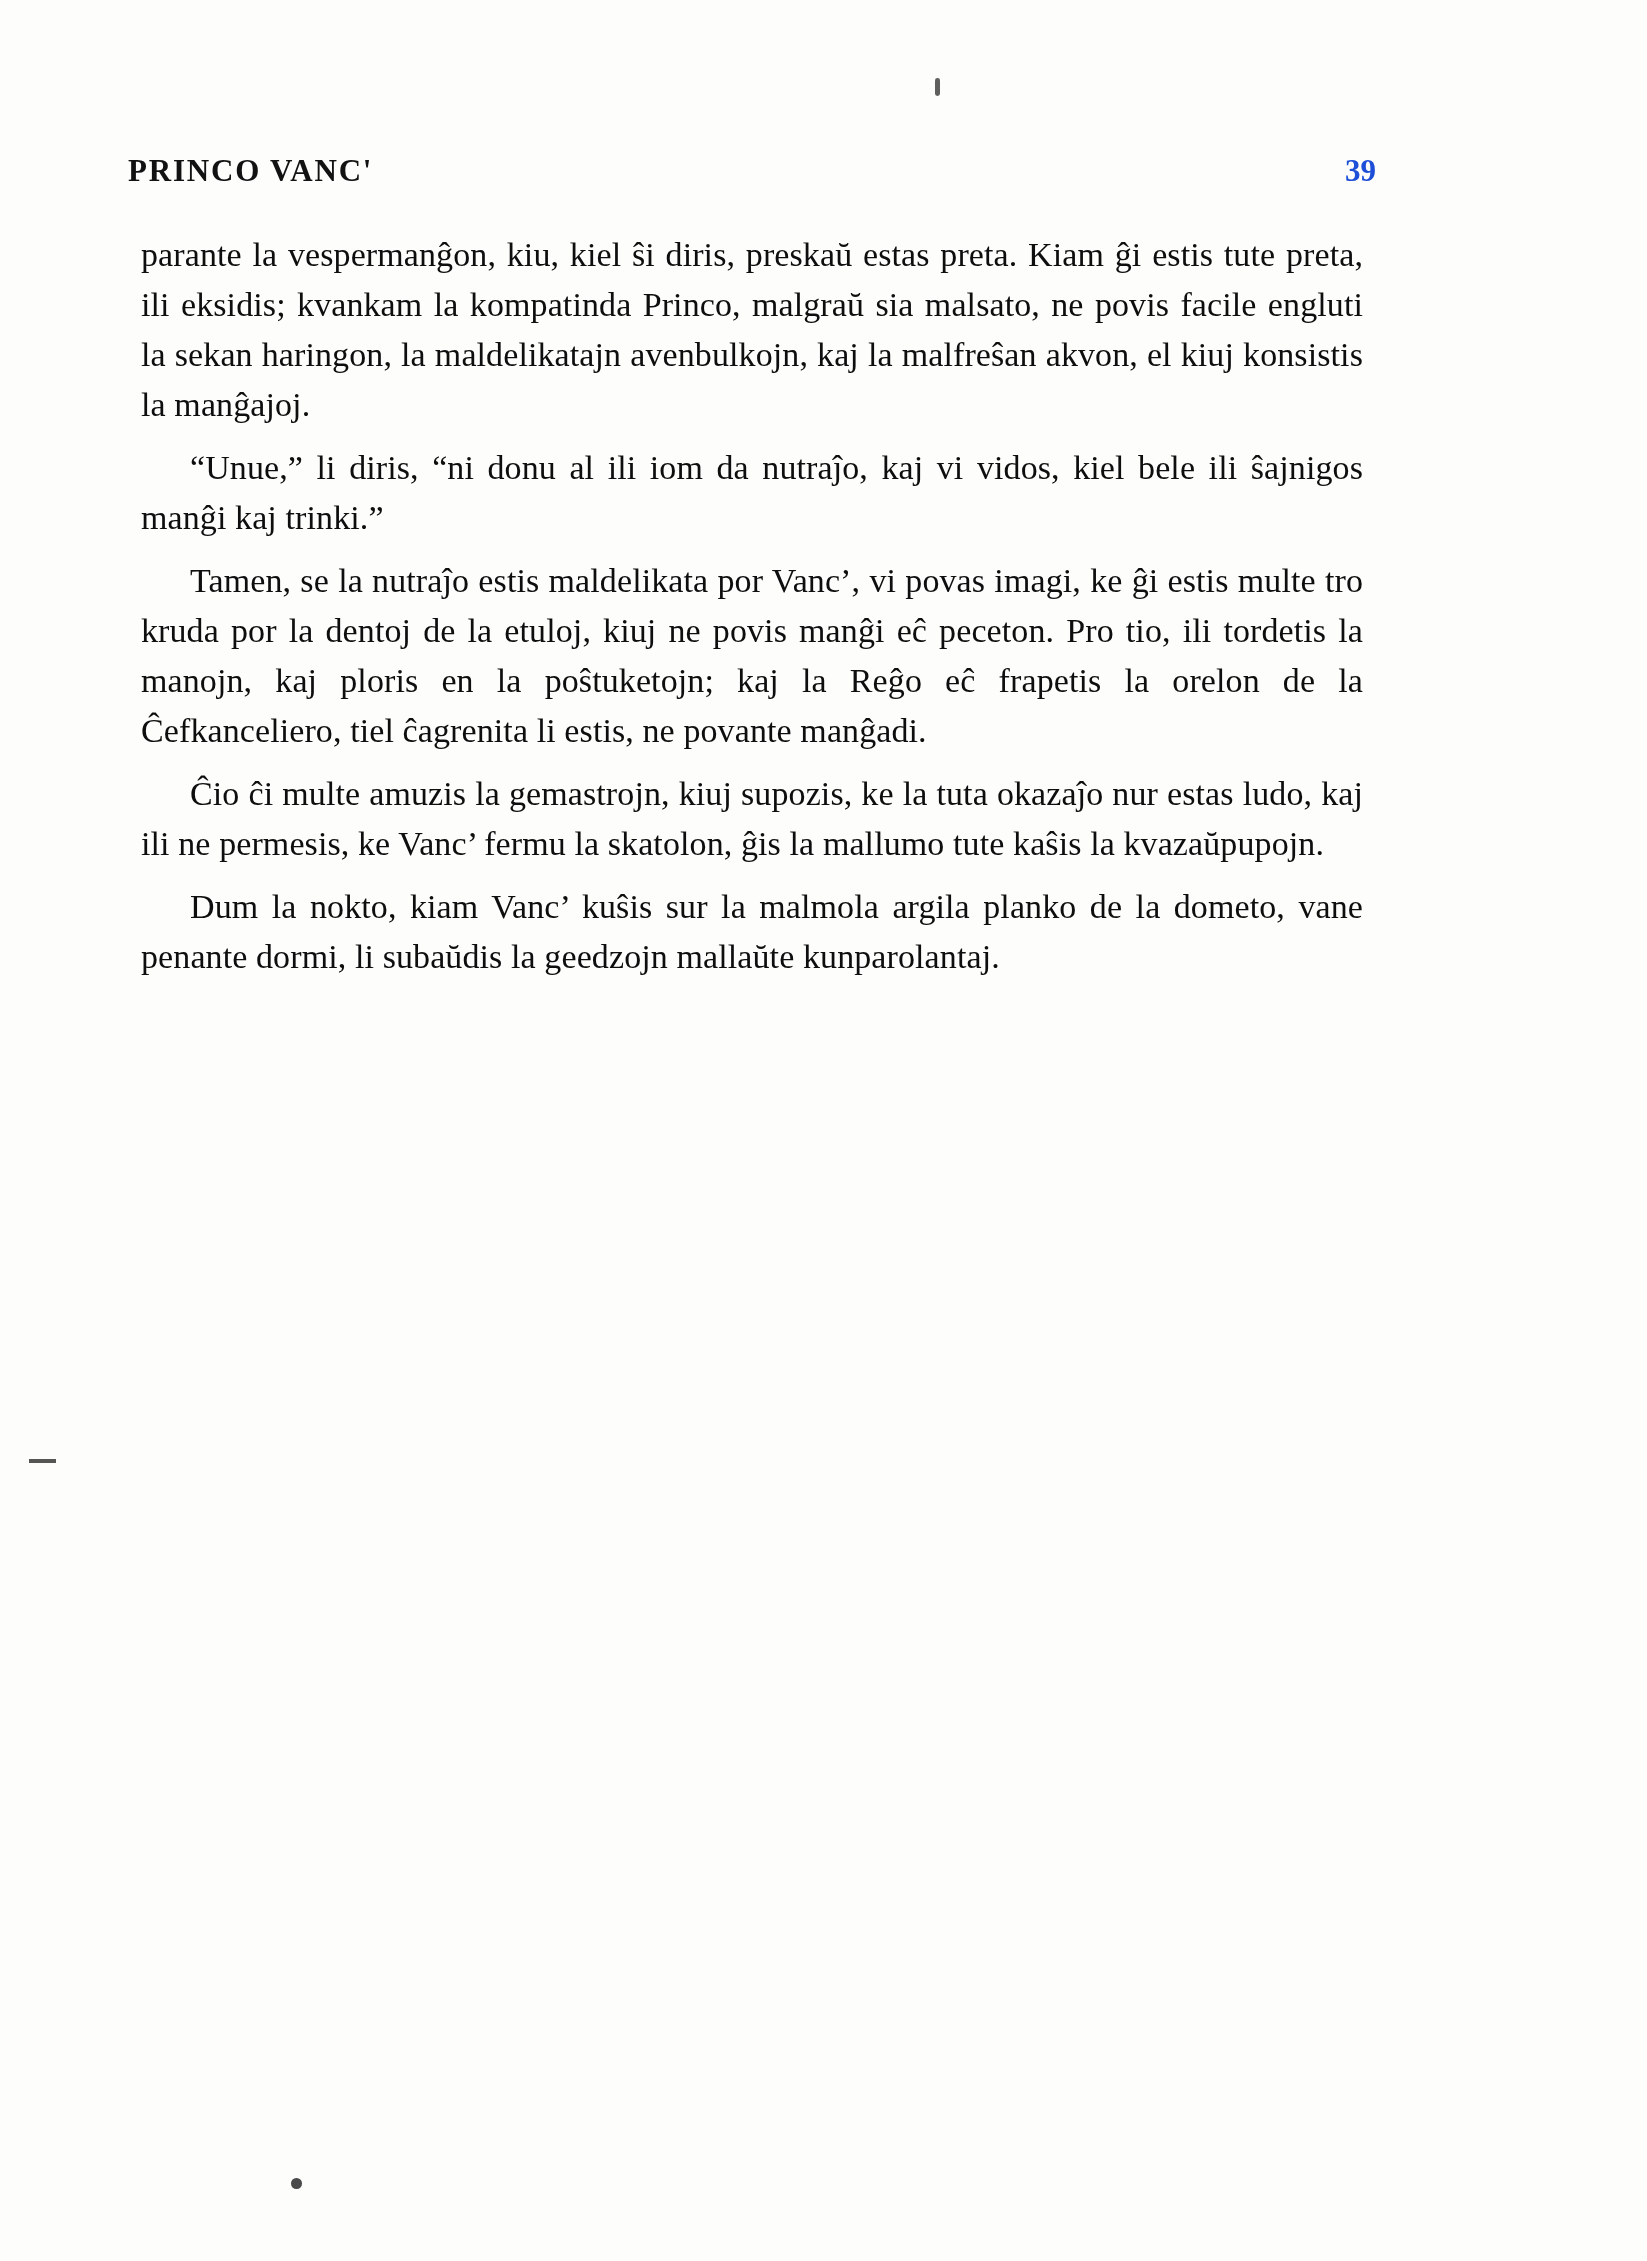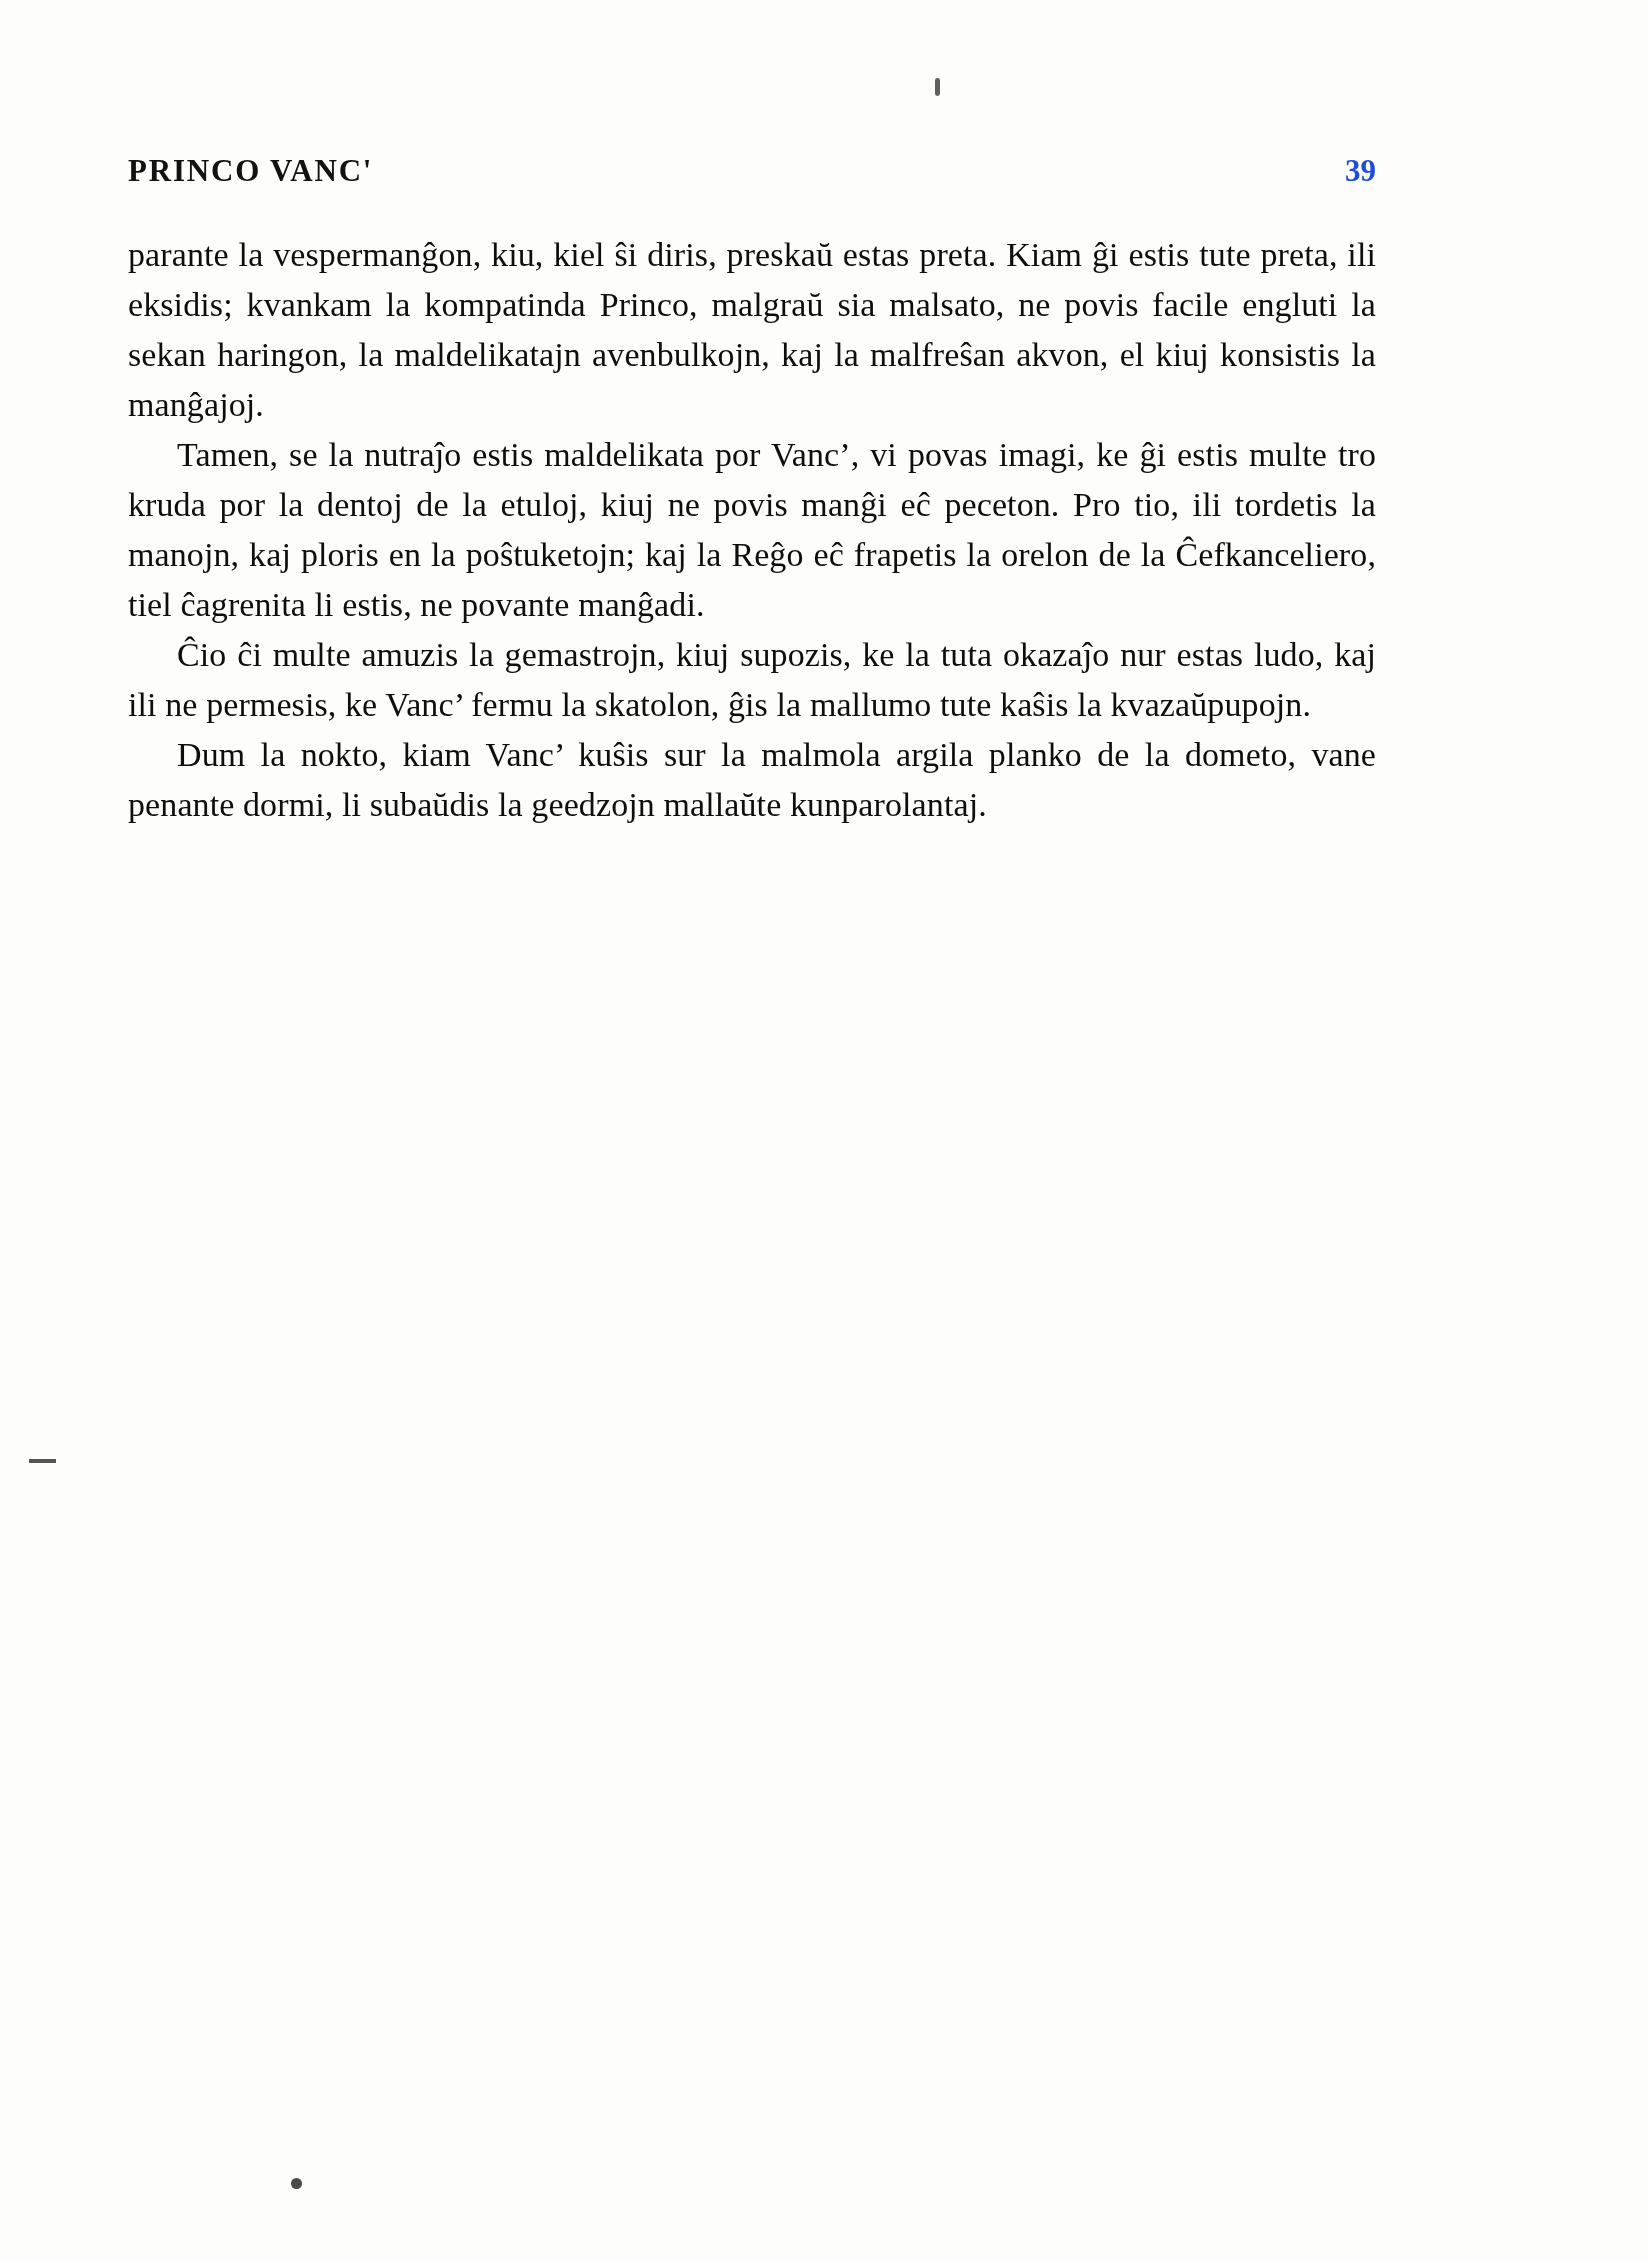--- a/index.html
+++ b/index.html
@@ -42,21 +42,21 @@
     letter-spacing: 1.8px;
     color: #121212;
   }
   .running-head .folio {
     font-family: "Liberation Serif", serif;
     font-size: 31px;
     font-weight: 700;
     color: #1d4ed8;
   }
   .body-text p {
-    margin: 0;
+    margin: 13px;
     font-size: 34px;
     line-height: 1.47;
     text-align: justify;
     text-justify: inter-word;
     color: #0e0e0e;
     letter-spacing: 0.1px;
   }
   .body-text p.indent {
     text-indent: 49px;
   }
@@ -103,20 +103,21 @@
 
   <div class="content">
 
     <div class="running-head">
       <span class="title">PRINCO VANC'</span>
       <span class="folio">39</span>
     </div>
 
     <div class="body-text">
       <p class="noindent">parante la vespermanĝon, kiu, kiel ŝi diris, preskaŭ estas preta. Kiam ĝi estis tute preta, ili eksidis; kvankam la kompatinda Princo, malgraŭ sia malsato, ne povis facile engluti la sekan haringon, la maldelikatajn avenbulkojn, kaj la malfreŝan akvon, el kiuj konsistis la manĝajoj.</p>
+      <p class="indent">“Unue,” li diris, “ni donu al ili iom da nutraĵo, kaj vi vidos, kiel bele ili ŝajnigos manĝi kaj trinki.”</p>
       <p class="indent">Tamen, se la nutraĵo estis maldelikata por Vanc’, vi povas imagi, ke ĝi estis multe tro kruda por la dentoj de la etuloj, kiuj ne povis manĝi eĉ peceton. Pro tio, ili tordetis la manojn, kaj ploris en la poŝtuketojn; kaj la Reĝo eĉ frapetis la orelon de la Ĉefkanceliero, tiel ĉagrenita li estis, ne povante manĝadi.</p>
       <p class="indent">Ĉio ĉi multe amuzis la gemastrojn, kiuj supozis, ke la tuta okazaĵo nur estas ludo, kaj ili ne permesis, ke Vanc’ fermu la skatolon, ĝis la mallumo tute kaŝis la kvazaŭpupojn.</p>
       <p class="indent">Dum la nokto, kiam Vanc’ kuŝis sur la malmola argila planko de la dometo, vane penante dormi, li subaŭdis la geedzojn mallaŭte kunparolantaj.</p>
     </div>
 
   </div>
 </div>
 
 
 </body></html>

